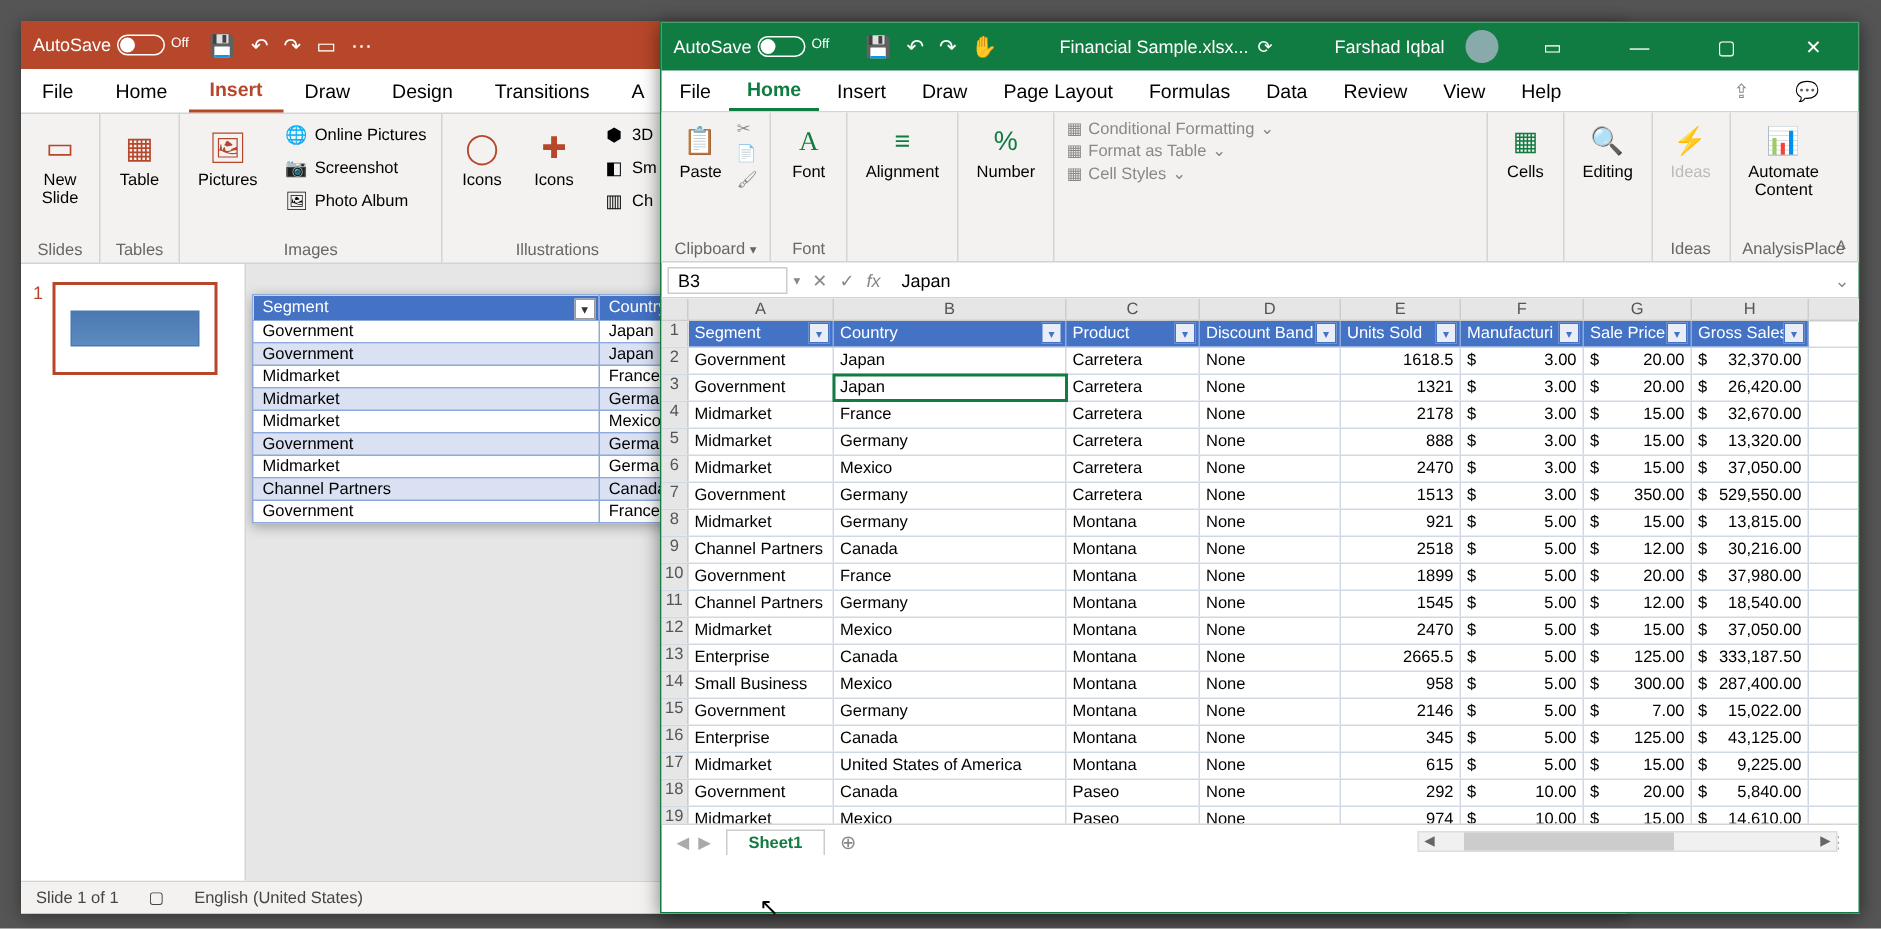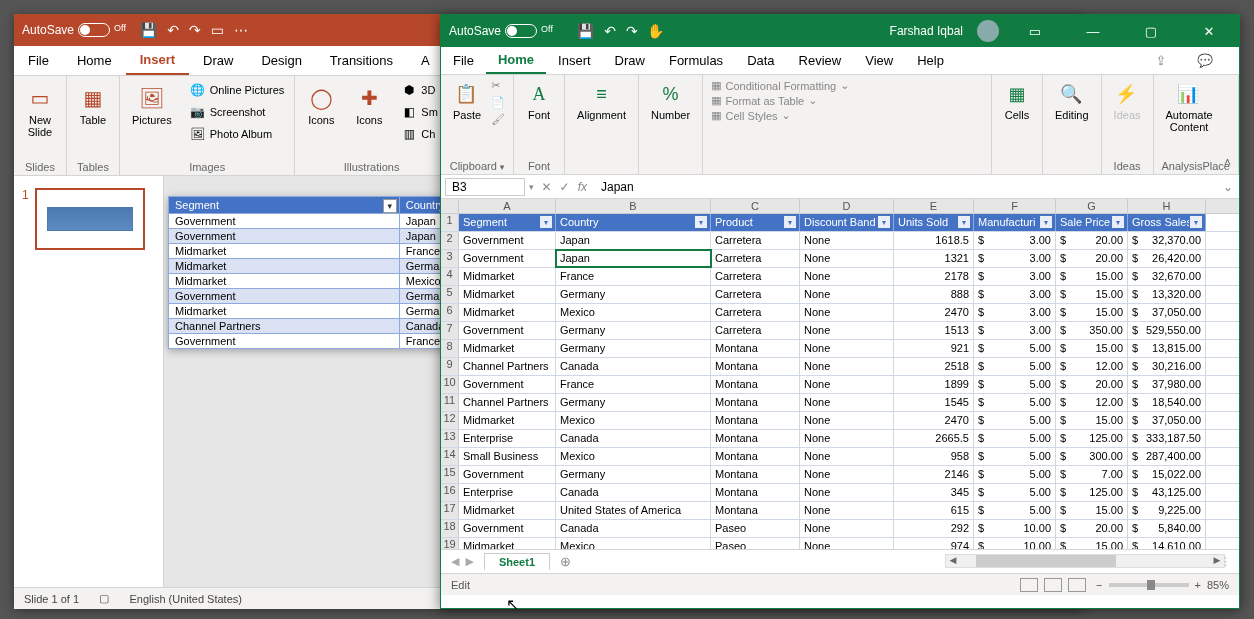--- a/index.html
+++ b/index.html
@@ -299,34 +299,39 @@
           </div>
         <span style="font-size:9px">Off</span>
       </div>
       <div class="qat-icons">
         <span>💾</span>
         <span>↶</span>
         <span>↷</span>
         <span>✋</span>
       </div>
     </div>
+    <div class="xl-title-center">
+      <span>Financial Sample.xlsx...</span>
+      <span>⟳</span>
+    </div>
     <div class="xl-title-right">
       <span>Farshad Iqbal</span>
       <span class="avatar"></span>
       <span class="win-btn">▭</span>
       <span class="win-btn">—</span>
       <span class="win-btn">▢</span>
       <span class="win-btn">✕</span>
     </div>
   </div>
   <div class="xl-menu">
     <div>File</div>
     <div class="active">Home</div>
     <div>Insert</div>
     <div>Draw</div>
+    <div>Page Layout</div>
     <div>Formulas</div>
     <div>Data</div>
     <div>Review</div>
     <div>View</div>
     <div>Help</div>
     <div style="margin-left:auto;display:flex">
       <span class="win-btn" style="font-size:13px;color:#888">⇪</span>
       <span class="win-btn" style="font-size:13px;color:#888">💬</span>
     </div>
   </div>
@@ -770,31 +775,15 @@
     <div class="add-sheet">⊕</div>
     <div style="flex:1"></div>
     <span style="color:#aaa;margin-right:8px">⋮</span>
     <div class="hscroll">
       <div class="hscroll-arr">◀</div>
         <div class="hscroll-thumb"></div>
         <div style="flex:1"></div>
         <div class="hscroll-arr">▶</div>
     </div>
   </div>
-  <div class="xl-status">
-    <span>Edit</span>
-    <div class="xl-status-right">
-      <div class="view-icons">
-        <span></span>
-        <span></span>
-        <span></span>
-      </div>
-      <div class="zoom-ctrl">
-        <span>−</span>
-        <div class="zoom-slider"></div>
-        <span>+</span>
-        <span>85%</span>
-      </div>
-    </div>
-  </div>
 </div>
 
 <div class="cursor">↖</div>
 
 </body></html>

